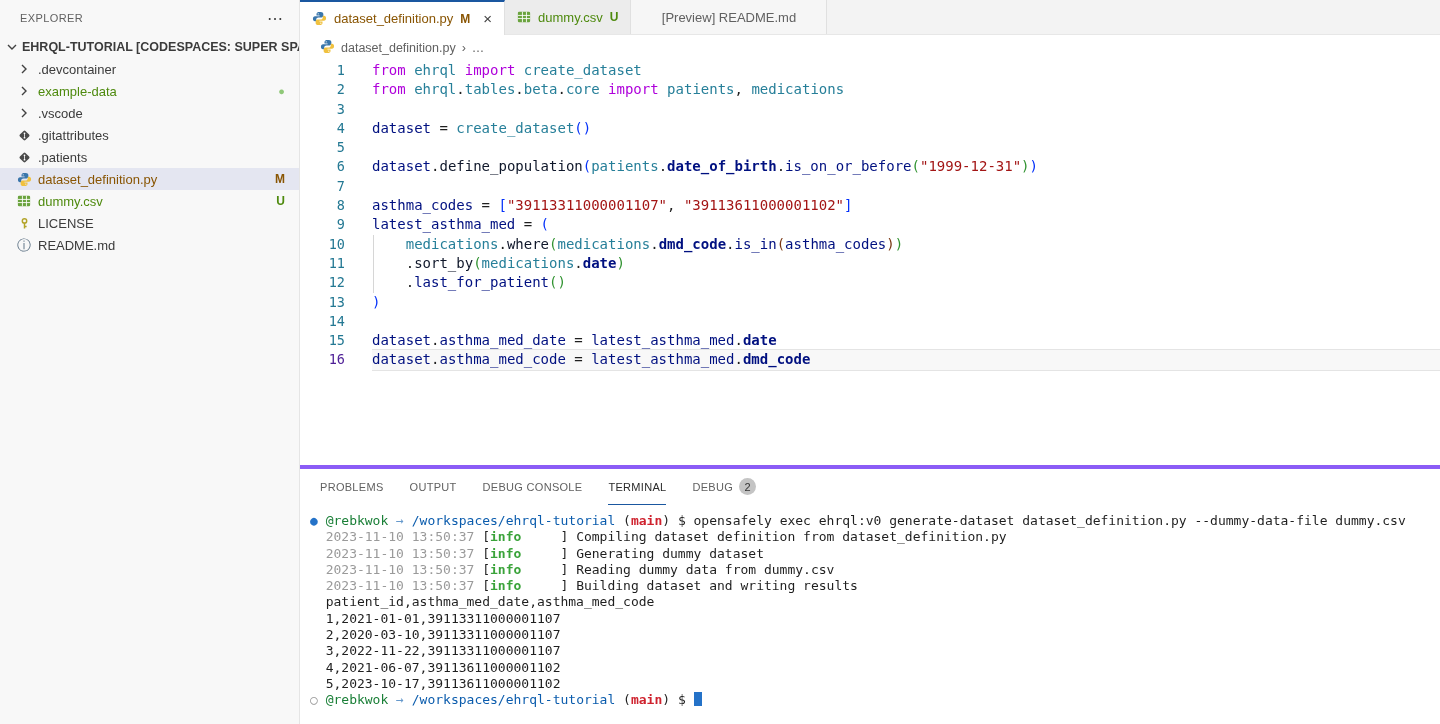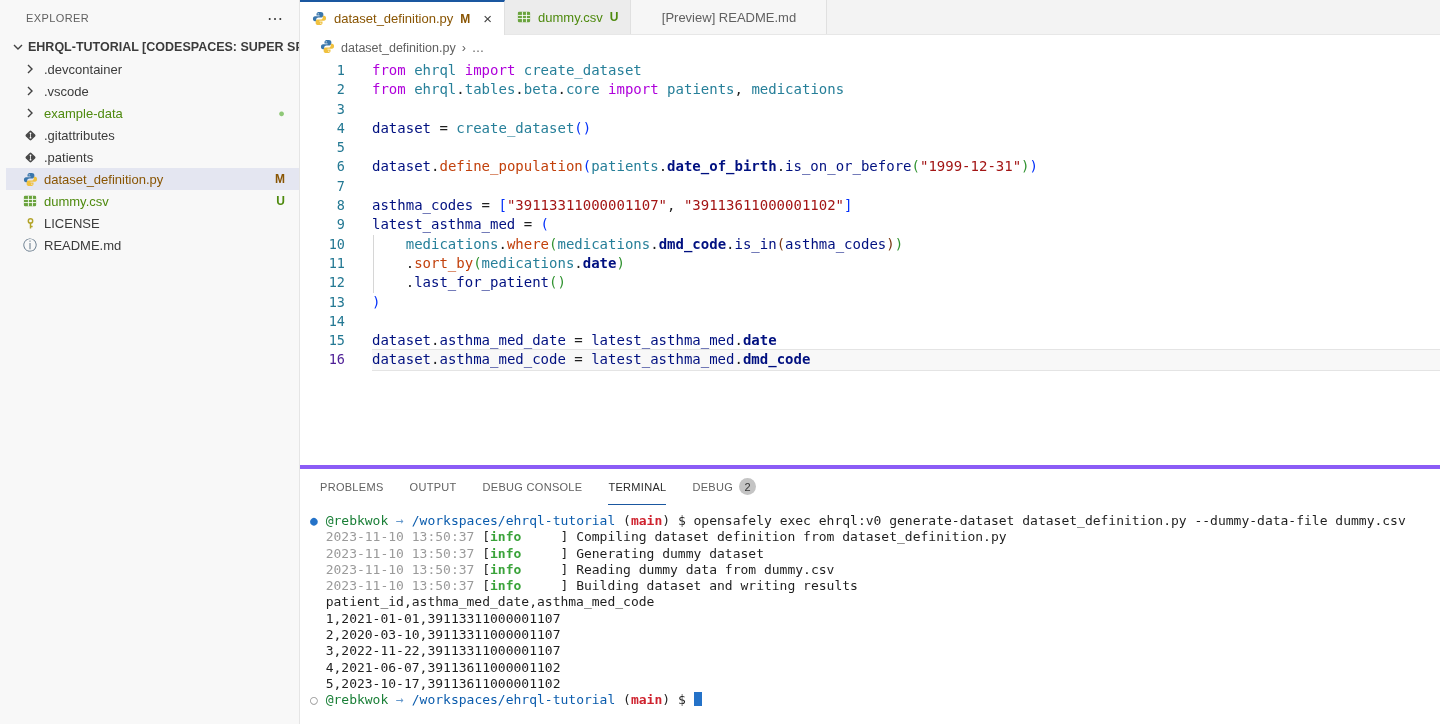--- a/index.html
+++ b/index.html
@@ -2,21 +2,21 @@
 <html><head>
 <meta charset="utf-8">
 <style>
   * { margin:0; padding:0; box-sizing:border-box; }
   html,body { width:1440px; height:724px; overflow:hidden;
     font-family:"Liberation Sans", sans-serif; background:#ffffff; color:#3b3b3b; }
   .app { display:flex; width:1440px; height:724px; }
 
   
   .sidebar { width:300px; min-width:300px; background:#f8f8f8; border-right:1px solid #e5e5e5;
-    display:flex; flex-direction:column; font-size:13px;padding-left:6px; }
+    display:flex; flex-direction:column; font-size:13px; }
   .sb-header { height:36px; display:flex; align-items:center; justify-content:space-between;
     padding:0 14px 0 20px; }
   .sb-title { font-size:11px; color:#616161; letter-spacing:.4px; }
   .sb-more { color:#424242; font-size:16px; cursor:pointer; letter-spacing:2px; }
   .sb-root { height:22px; display:flex; align-items:center; font-weight:bold; font-size:12.5px;
     color:#3b3b3b; padding-left:4px; cursor:pointer; white-space:nowrap; overflow:hidden; }
   .sb-root .chev { margin-right:2px; }
   .tree-row { height:22px; display:flex; align-items:center; padding-left:8px; cursor:pointer;
     white-space:nowrap; position:relative; }
   .tree-row.selected { background:#e4e6f1; }
@@ -52,21 +52,21 @@
     font-family:"DejaVu Sans Mono", monospace; font-size:14px; }
   .code-line { display:flex; height:19.3px; line-height:19.3px; white-space:pre; }
   .gutter { width:72px; min-width:72px; text-align:right; padding-right:27px; color:#237893;
     font-size:13.5px; }
   .code-line.current .gutter { color:#4c1d95; }
   .linebody { position:relative; flex:1; }
   .code-line.current .linebody { background:rgba(0,0,0,.028);
     box-shadow:0 1px 0 #e4e4e4, 0 -1px 0 #e4e4e4; }
   .guide { position:absolute; left:1px; top:0; bottom:0; border-left:1px solid #d6d6d6; }
   .tk-kw { color:#af00db; } .tk-mod { color:#267f99; } .tk-var { color:#001080; }
-  .tk-fn { color:#c2410c; } .tk-prop { color:#001080; font-weight:bold; }
+  .tk-fn { color:#0f172a; } .tk-prop { color:#001080; font-weight:bold; }
   .tk-str { color:#a31515; } .tk-pl { color:#1f1f1f; }
   .tk-b1 { color:#0431fa; } .tk-b2 { color:#319331; } .tk-b3 { color:#7b3814; }
 
   
   .panel { flex:1; border-top:4px solid #8b5cf6; background:#fff; display:flex; flex-direction:column; }
   .panel-tabs { height:36px; display:flex; align-items:center; gap:26px; padding-left:20px; }
   .ptab { font-size:11px; letter-spacing:.3px; color:#616161; cursor:pointer; height:100%;
     display:flex; align-items:center; gap:6px; border-bottom:1.5px solid transparent; }
   .ptab.active { color:#2b2b2b; border-bottom:1.5px solid #1a57a0; }
   .pbadge { background:#c4c4c4; color:#333; border-radius:50%; width:17px; height:17px;
@@ -110,30 +110,30 @@
             </svg>
           </span>
           <span class="lbl">.devcontainer</span>
         </div>
         <div class="tree-row">
           <span class="chev">
             <svg width="16" height="16" viewBox="0 0 16 16">
               <path d="M6 4l4 4-4 4" stroke="#424242" stroke-width="1.4" fill="none"></path>
             </svg>
           </span>
-          <span class="lbl">.vscode</span>
+          <span class="lbl c-green">example-data</span>
+          <span class="git-dot">●</span>
         </div>
         <div class="tree-row">
           <span class="chev">
             <svg width="16" height="16" viewBox="0 0 16 16">
               <path d="M6 4l4 4-4 4" stroke="#424242" stroke-width="1.4" fill="none"></path>
             </svg>
           </span>
-          <span class="lbl c-green">example-data</span>
-          <span class="git-dot">●</span>
+          <span class="lbl">.vscode</span>
         </div>
         <div class="tree-row">
           <span class="fic">
             <svg width="13" height="13" viewBox="0 0 16 16">
               <rect x="3.2" y="3.2" width="9.6" height="9.6" rx="1.6" transform="rotate(45 8 8)" fill="#4a4a4a"></rect>
               <circle cx="8" cy="5.3" r="1.1" fill="#fff"></circle>
               <circle cx="8" cy="10.7" r="1.1" fill="#fff"></circle>
               <path d="M8 6.3v3.4" stroke="#fff" stroke-width="1"></path>
             </svg>
           </span>

